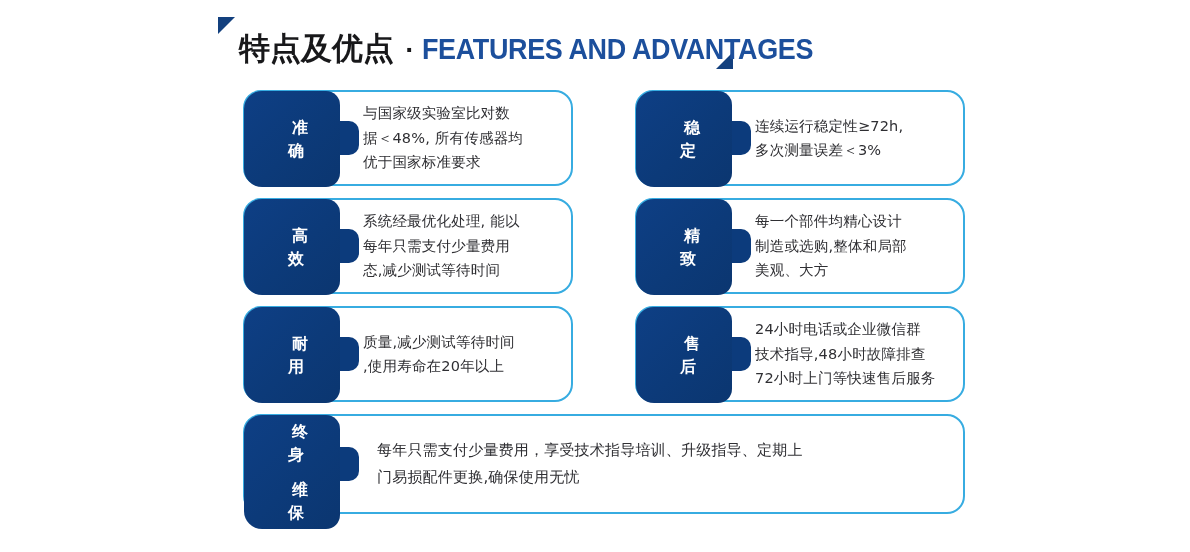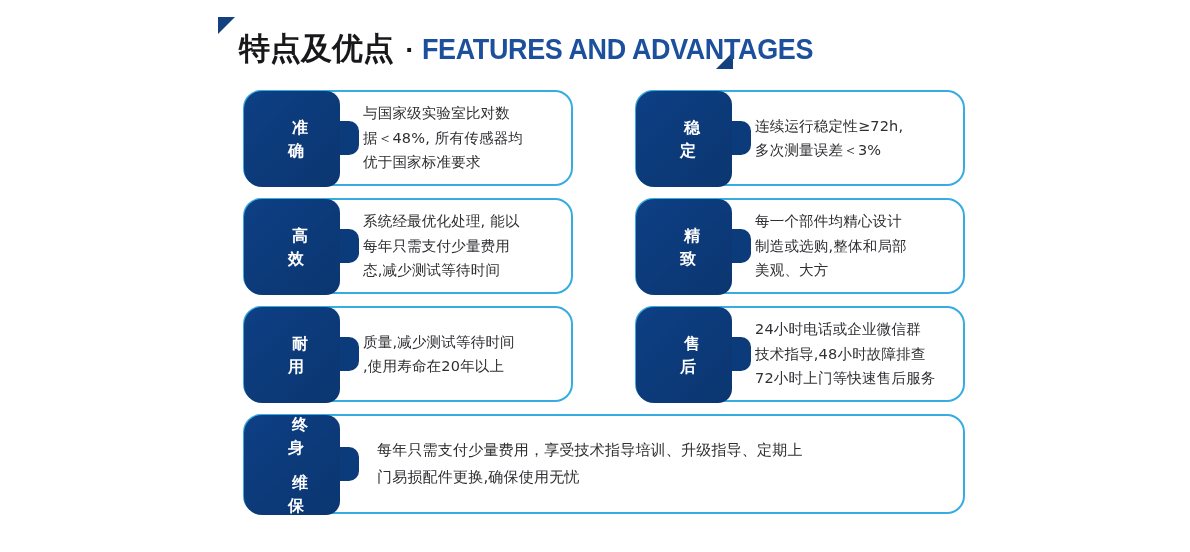--- a/index.html
+++ b/index.html
@@ -116,21 +116,21 @@
     color: #ffffff;
     font-size: 16px;
     font-weight: bold;
     letter-spacing: 4px;
     text-indent: 4px;
     line-height: 1.45;
     z-index: 2;
     padding-left: 44px;
   }
   .card.wide .badge {
-    height: 100px;
+    height: 114px;
     border-radius: 18px 14px 14px 18px;
     gap: 12px;
   }
   
   .badge-tip {
     position: absolute;
     left: 94px;
     top: 50%;
     transform: translateY(-50%);
     width: 20px;

